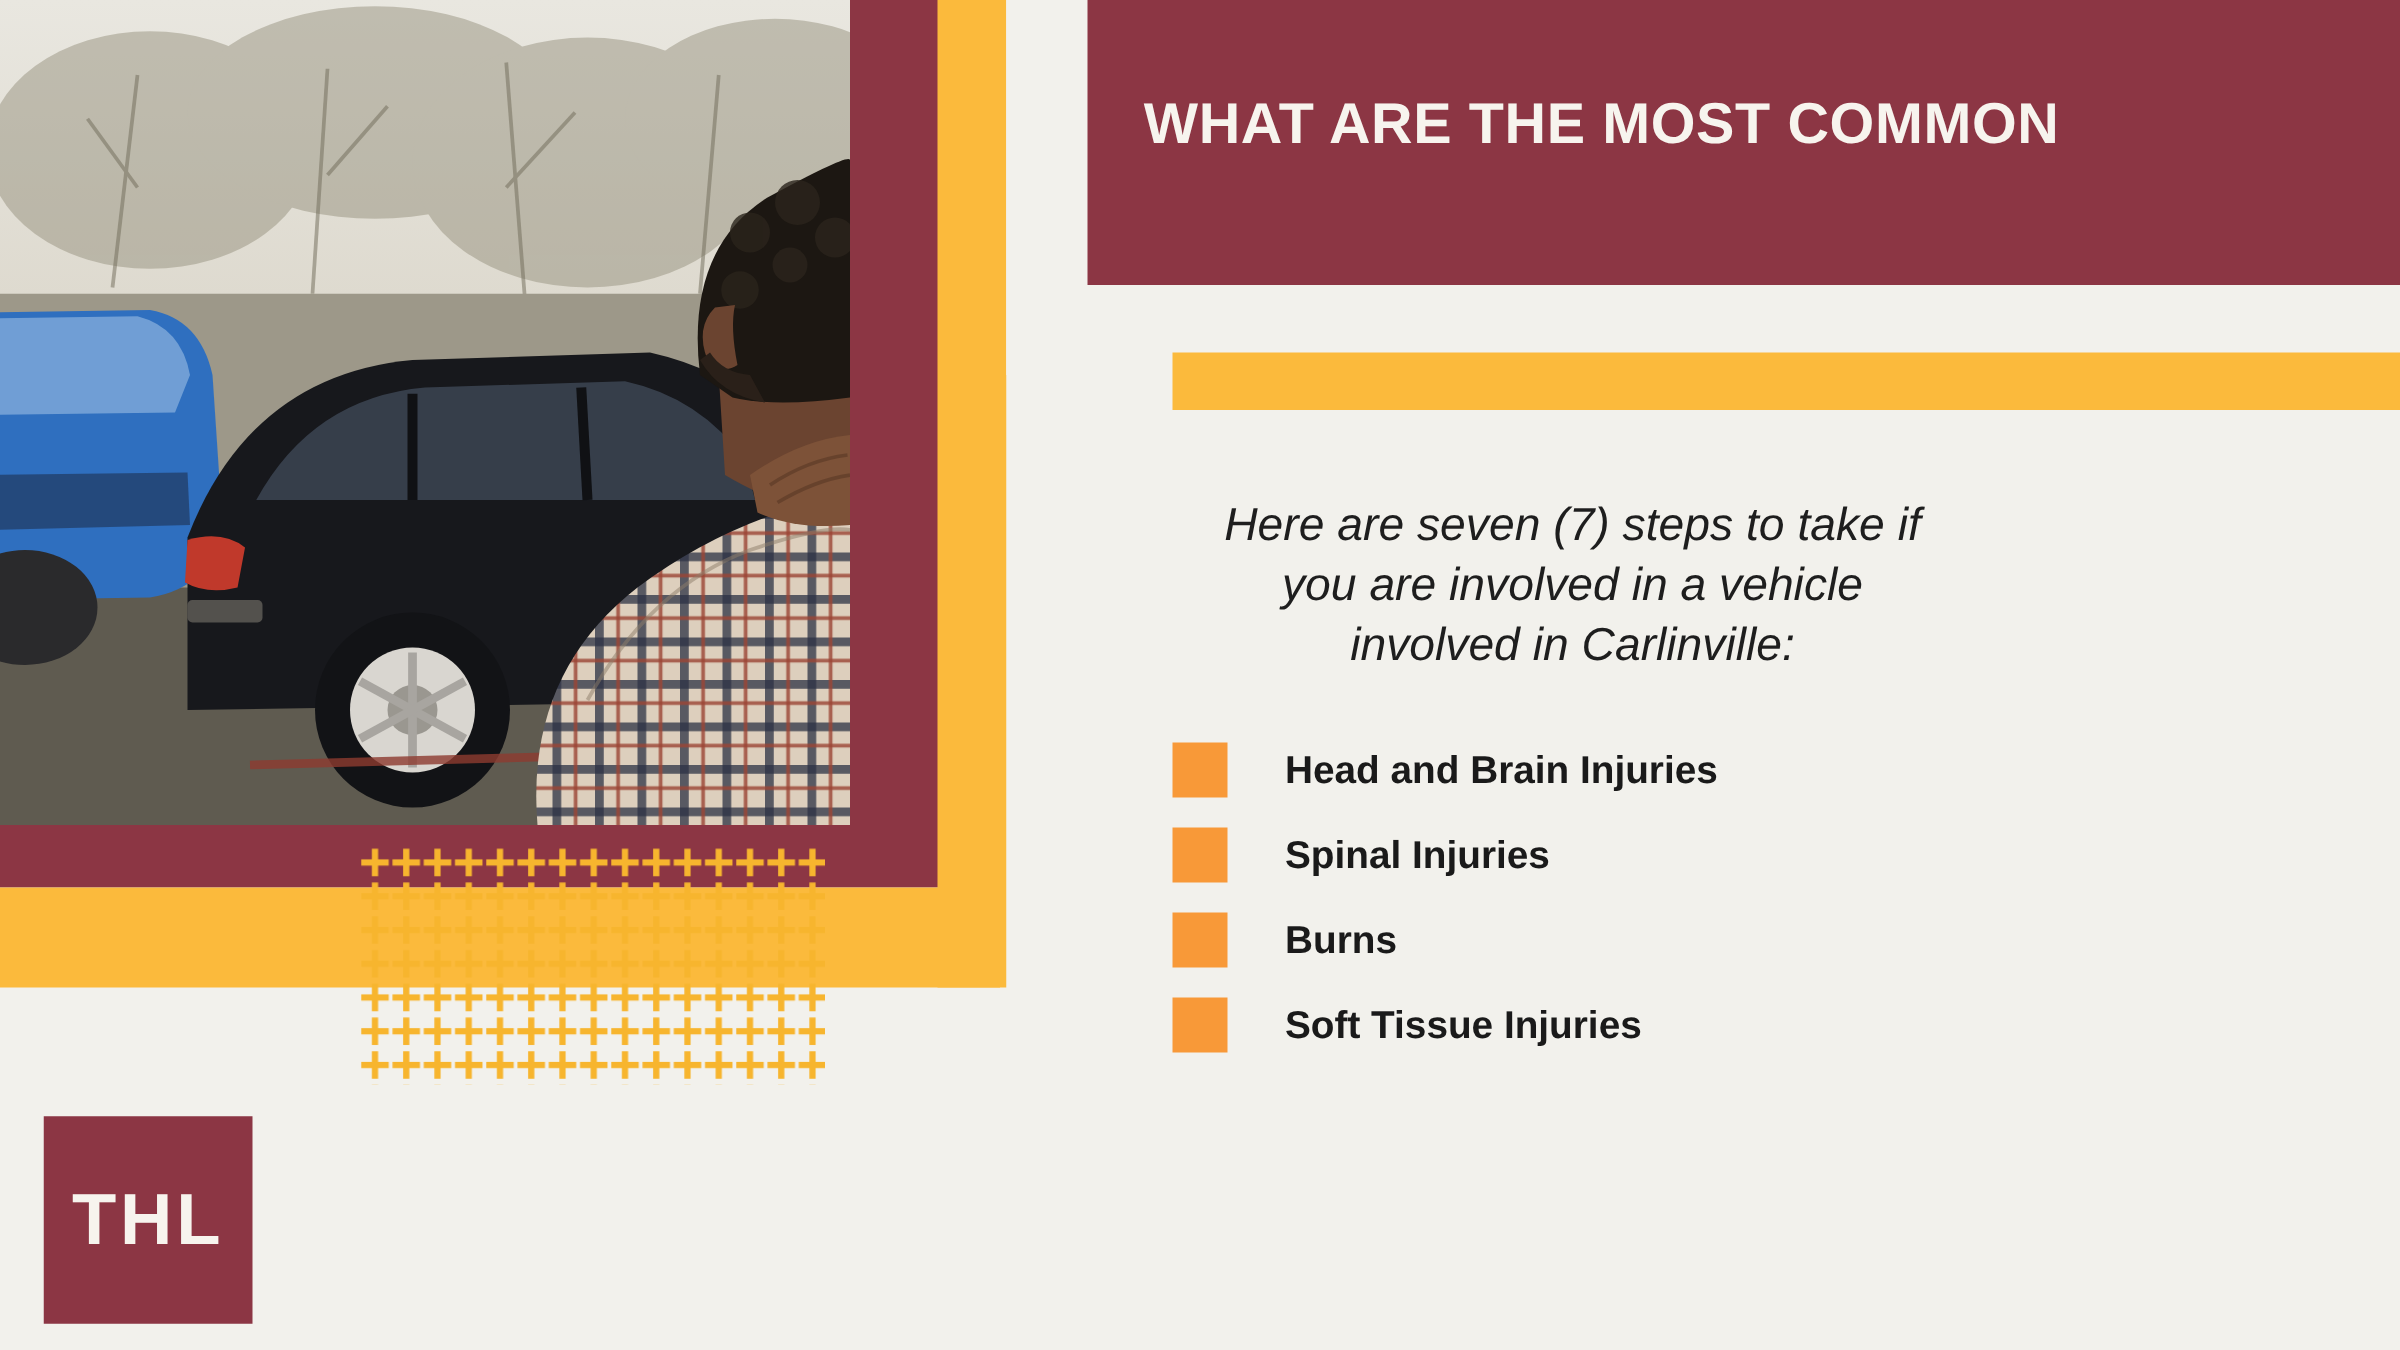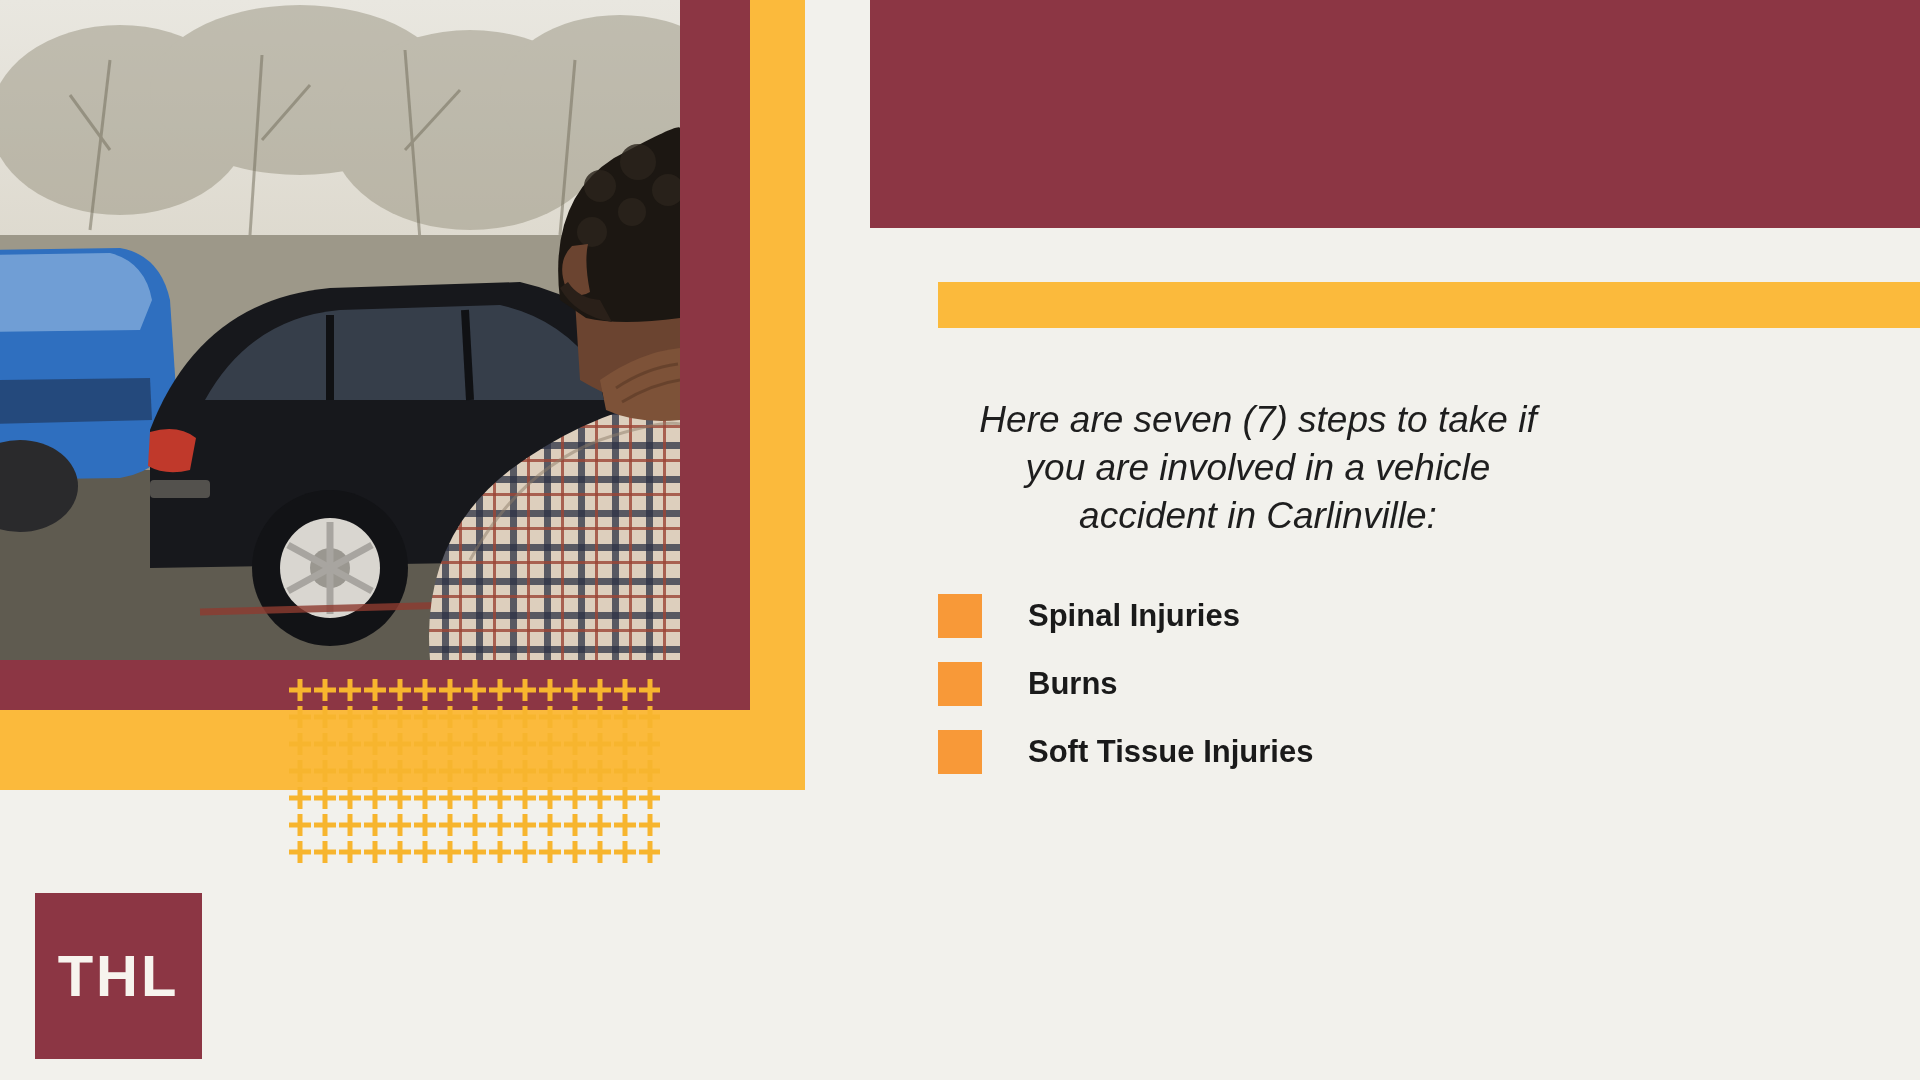--- a/index.html
+++ b/index.html
@@ -198,31 +198,36 @@
   </svg>
 </div>
 
 <div class="stripe-red"></div>
 <div class="stripe-yellow"></div>
 <div class="stripe-cream"></div>
 
 <div class="header-band"></div>
 
 <h1 class="header-title">
+  <span class="ln">WHAT ARE THE MOST COMMON</span>
 </h1>
 
 <div class="header-underbar"></div>
 
 <div class="subhead">
   <span class="ln">Here are seven (7) steps to take if</span>
   <span class="ln">you are involved in a vehicle</span>
-  <span class="ln">accident in Carlinville:</span>
+  <span class="ln">involved in Carlinville:</span>
 </div>
 
 <div class="list">
+  <div class="list-item">
+    <span class="bullet"></span>
+    <span class="list-label">Head and Brain Injuries</span>
+  </div>
   <div class="list-item">
     <span class="bullet"></span>
     <span class="list-label">Spinal Injuries</span>
   </div>
   <div class="list-item">
     <span class="bullet"></span>
     <span class="list-label">Burns</span>
   </div>
   <div class="list-item">
     <span class="bullet"></span>

